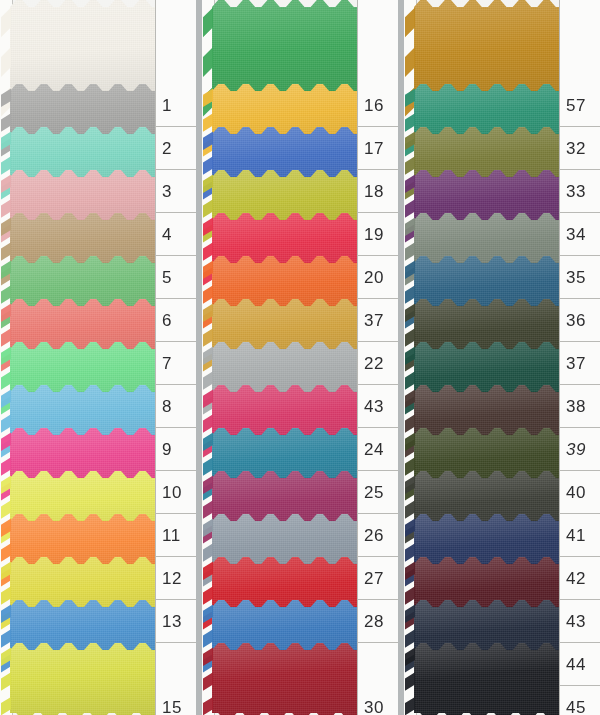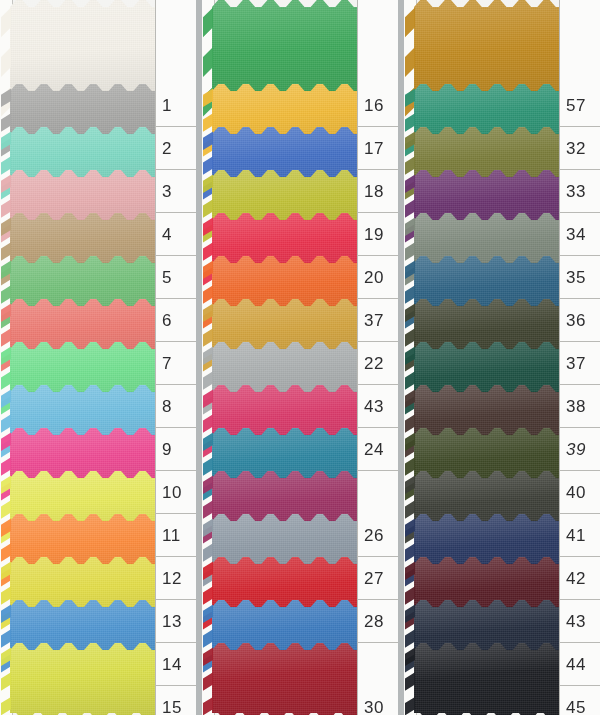--- a/index.html
+++ b/index.html
@@ -321,21 +321,20 @@
         <div class="numcell" style="top: 213px; height: 43px;">4</div>
         <div class="numcell" style="top: 256px; height: 43px;">5</div>
         <div class="numcell" style="top: 299px; height: 43px;">6</div>
         <div class="numcell" style="top: 342px; height: 43px;">7</div>
         <div class="numcell" style="top: 385px; height: 43px;">8</div>
         <div class="numcell" style="top: 428px; height: 43px;">9</div>
         <div class="numcell" style="top: 471px; height: 43px;">10</div>
         <div class="numcell" style="top: 514px; height: 43px;">11</div>
         <div class="numcell" style="top: 557px; height: 43px;">12</div>
         <div class="numcell" style="top: 600px; height: 43px;">13</div>
-        <div class="numcell" style="top: 643px; height: 43px;">14</div>
         <div class="numcell" style="top: 686px; height: 43px;">15</div>
       </div>
     </div>
     <div class="panel p2">
       <div class="rules">
         <div class="hline" style="top: 18px; opacity: 0.85;"></div>
         <div class="hline" style="top: 39px; opacity: 0.45;"></div>
         <div class="hline" style="top: 60px; opacity: 0.85;"></div>
         <div class="hline" style="top: 81px; opacity: 0.45;"></div>
         <div class="hline" style="top: 102px; opacity: 0.85;"></div>
@@ -493,20 +492,21 @@
       <div class="numstrip">
         <div class="numcell" style="top: 84px; height: 43px;">16</div>
         <div class="numcell" style="top: 127px; height: 43px;">17</div>
         <div class="numcell" style="top: 170px; height: 43px;">18</div>
         <div class="numcell" style="top: 213px; height: 43px;">19</div>
         <div class="numcell" style="top: 256px; height: 43px;">20</div>
         <div class="numcell" style="top: 299px; height: 43px;">37</div>
         <div class="numcell" style="top: 342px; height: 43px;">22</div>
         <div class="numcell" style="top: 385px; height: 43px;">43</div>
         <div class="numcell" style="top: 428px; height: 43px;">24</div>
+        <div class="numcell" style="top: 471px; height: 43px;">25</div>
         <div class="numcell" style="top: 514px; height: 43px; text-align: right;">26</div>
         <div class="numcell" style="top: 557px; height: 43px;">27</div>
         <div class="numcell" style="top: 600px; height: 43px;">28</div>
         <div class="numcell" style="top: 686px; height: 43px;">30</div>
       </div>
     </div>
     <div class="panel p3">
       <div class="rules">
         <div class="hline" style="top: 18px; opacity: 0.85;"></div>
         <div class="hline" style="top: 39px; opacity: 0.45;"></div>

